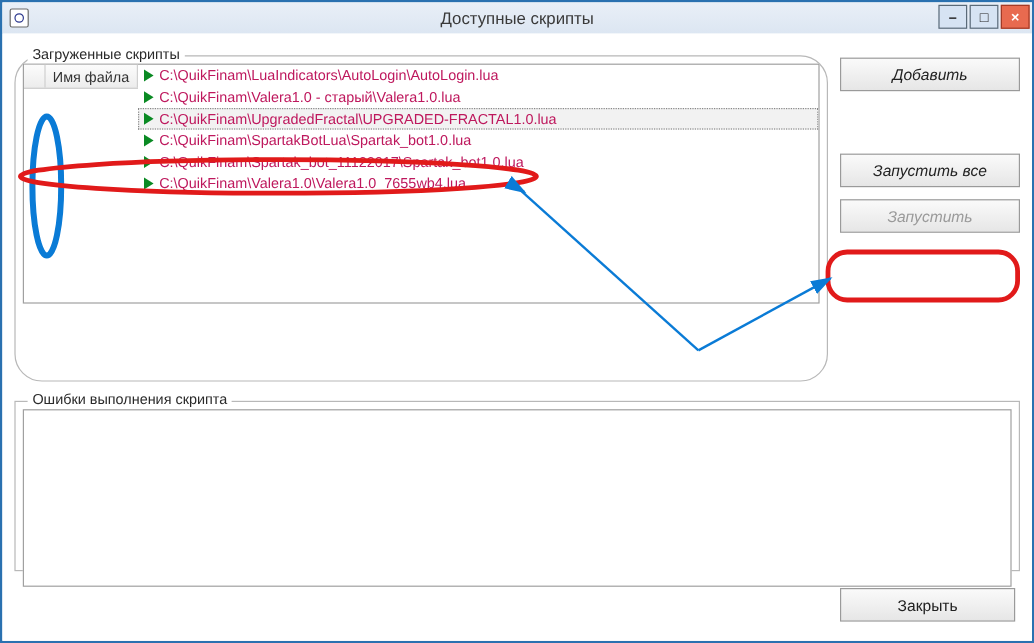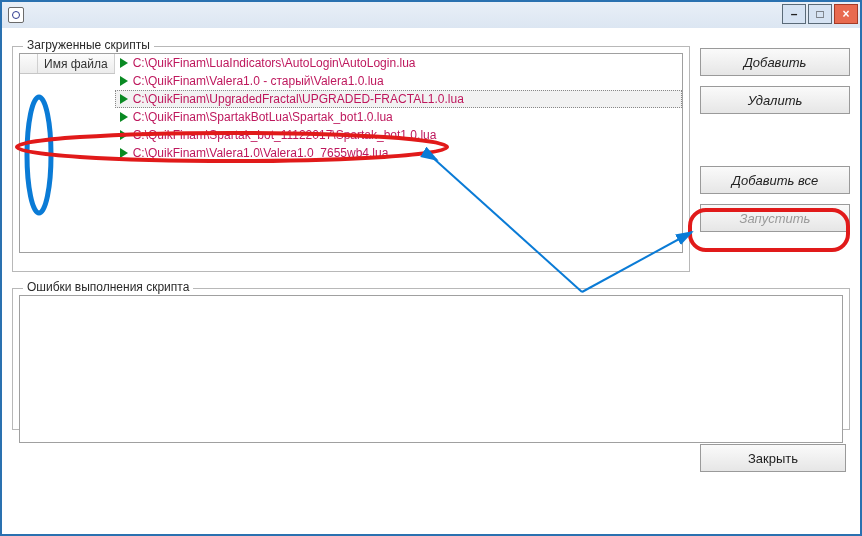--- a/index.html
+++ b/index.html
@@ -102,21 +102,22 @@
   .group > .legend {
     position: absolute;
     top: -9px;
     left: 10px;
     background: #fff;
     padding: 0 4px;
     color: #2a2a2a;
   }
   .group.scripts {
     flex: 1;
-    height: 226px;
+    height: 272px;
+    border-radius: 23px;
   }
   .listview {
     border: 1px solid #a0a0a0;
     height: 200px;
     background: #fff;
     display: flex;
     flex-direction: row;
   }
   .lv-head {
     height: 20px;
@@ -218,20 +219,21 @@
     z-index: 50;
   }
 </style>
 </head>
 <body>
 
 <div class="window">
 
   <div class="titlebar">
     <div class="app-icon"></div>
+    <div class="title">Доступные скрипты</div>
     <div class="winbtns">
       <div class="wb">–</div>
       <div class="wb">□</div>
       <div class="wb close">×</div>
     </div>
   </div>
 
   <div class="client">
 
     <div class="top-area">
@@ -279,23 +281,22 @@
                   <div class="tri"></div>
                 </div>
                 <div class="row-text">C:\QuikFinam\Valera1.0\Valera1.0_7655wb4.lua</div>
               </div>
             </div>
         </div>
       </div>
 
       <div class="btn-col">
         <div class="btn">Добавить</div>
-        <div class="btn">Удалить</div>
         <div class="spacer"></div>
-        <div class="btn">Добавить все</div>
+        <div class="btn">Запустить все</div>
         <div class="btn disabled">Запустить</div>
       </div>
 
     </div>
 
     <div class="group errors">
       <div class="legend">Ошибки выполнения скрипта</div>
       <div class="errors-box"></div>
     </div>
 

